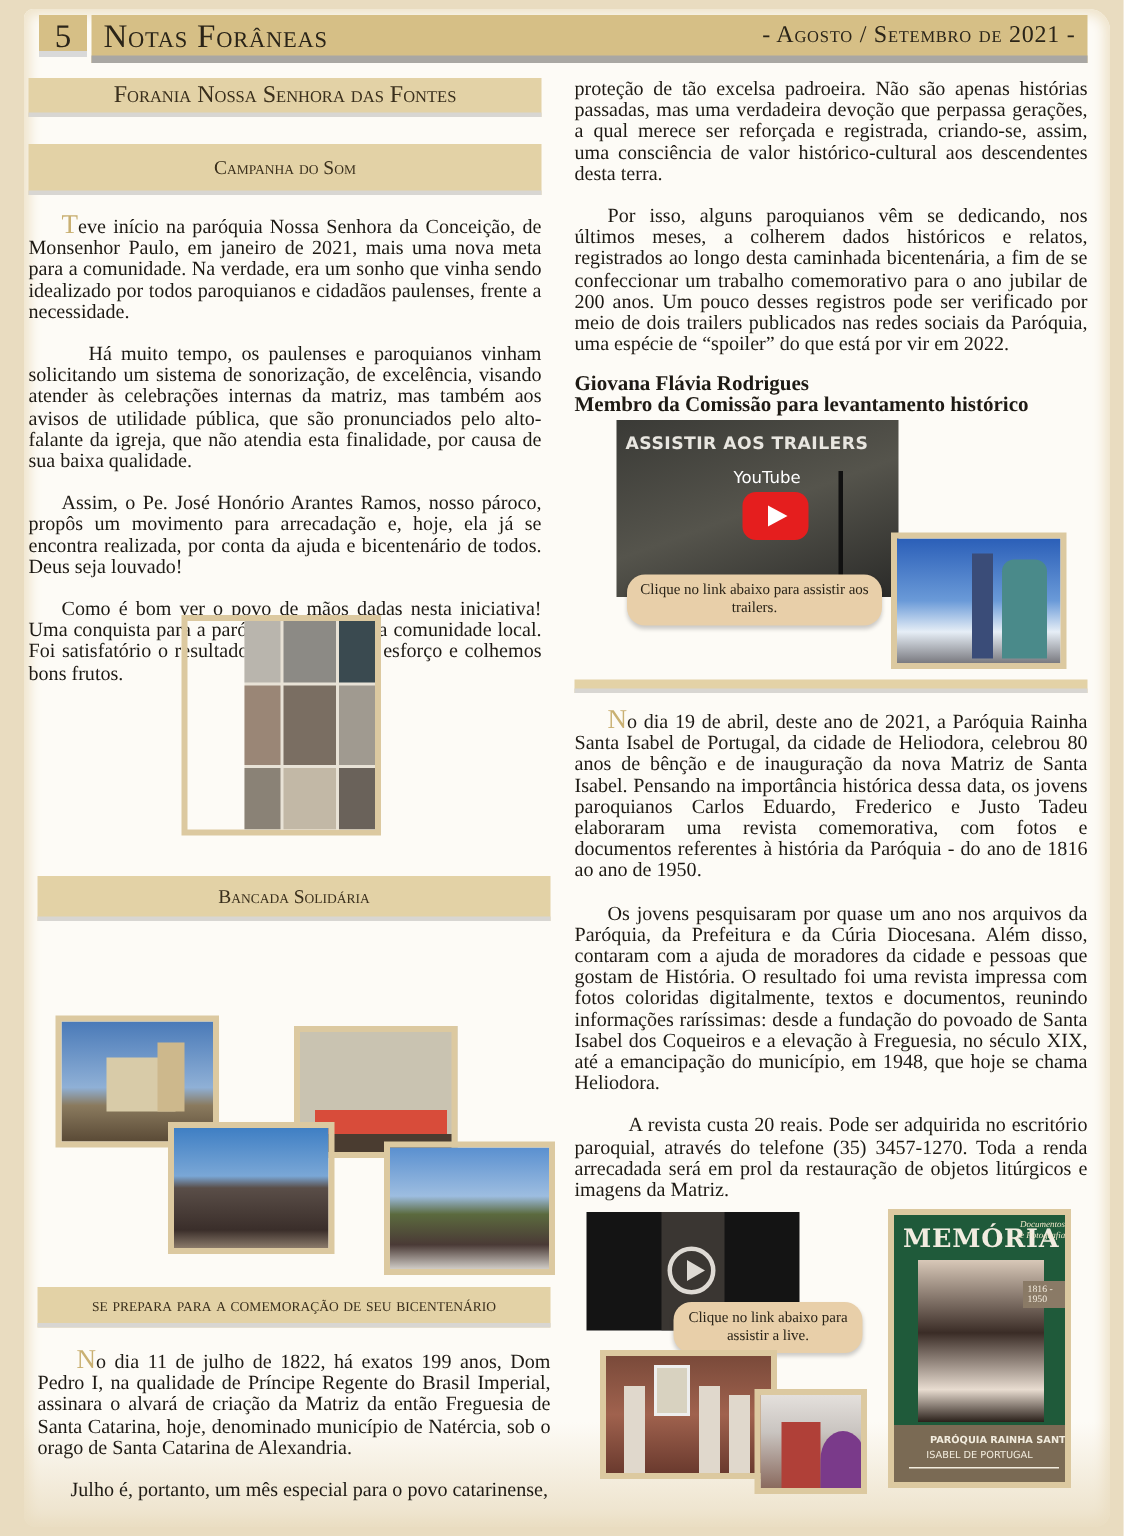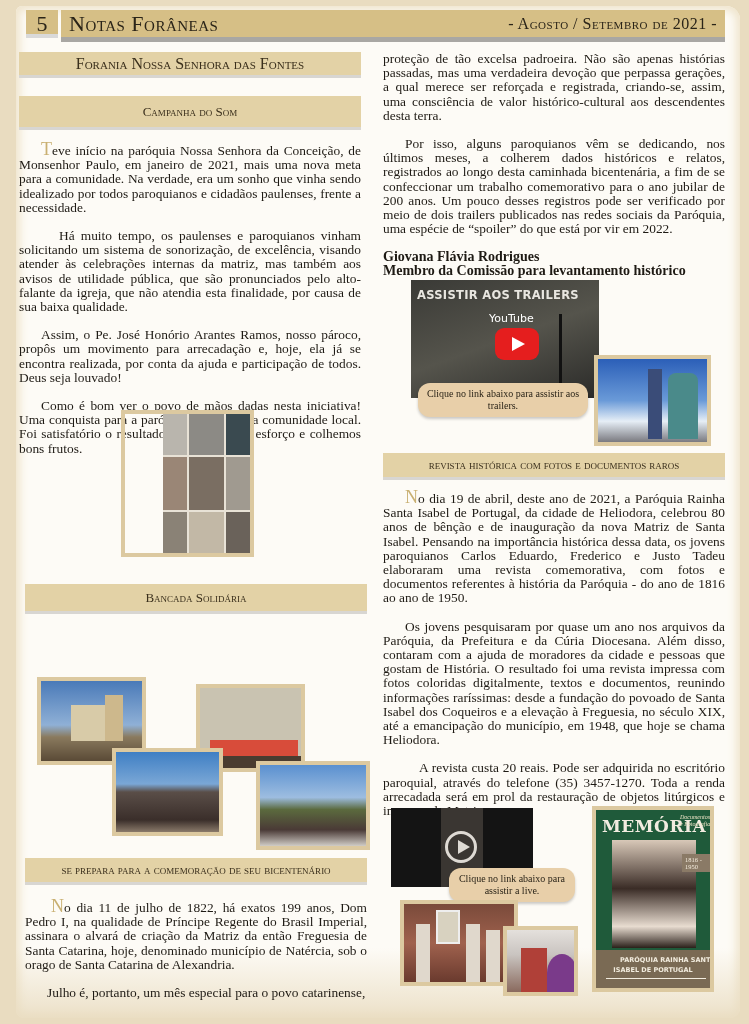--- a/index.html
+++ b/index.html
@@ -87,21 +87,21 @@
 </div>
 
 <div class="col col-left">
   <div class="section-bar bar-forania">Forania Nossa Senhora das Fontes</div>
   <div class="section-bar bar-campanha">Campanha do Som</div>
   <div style="height:12px"></div>
   <p class="body"><span class="dropcap">T</span><span>eve início na paróquia Nossa Senhora da Conceição, de Monsenhor Paulo, em janeiro de 2021, mais uma nova meta para a comunidade. Na verdade, era um sonho que vinha sendo idealizado por todos paroquianos e cidadãos paulenses, frente a necessidade.</span></p>
   <div class="gap"></div>
   <p class="body big-indent" style="text-indent:40px">Há muito tempo, os paulenses e paroquianos vinham solicitando um sistema de sonorização, de excelência, visando atender às celebrações internas da matriz, mas também aos avisos de utilidade pública, que são pronunciados pelo alto-falante da igreja, que não atendia esta finalidade, por causa de sua baixa qualidade.</p>
   <div class="gap"></div>
-  <p class="body">Assim, o Pe. José Honório Arantes Ramos, nosso pároco, propôs um movimento para arrecadação e, hoje, ela já se encontra realizada, por conta da ajuda e participação de todos. Deus seja louvado!</p>
+  <p class="body">Assim, o Pe. José Honório Arantes Ramos, nosso pároco, propôs um movimento para arrecadação e, hoje, ela já se encontra realizada, por conta da ajuda e bicentenário de todos. Deus seja louvado!</p>
   <div class="gap"></div>
   <p class="body">Como é bom ver o povo de mãos dadas nesta iniciativa! Uma conquista para a paróquia e para nossa comunidade local. Foi satisfatório o resultado por todo nosso esforço e colhemos bons frutos.</p>
 </div>
 
 <div class="photo" style="left:121px;top:410px;width:133px;height:147px;">
   <div style="display:grid;grid-template-columns:1fr 1.4fr 1fr;grid-template-rows:1fr 1.3fr 1fr;gap:2px;width:100%;height:100%;background:#e8e2d6;">
     <div style="background:#b9b5ad"></div>
     <div style="background:#8c8a85"></div>
     <div style="background:#3a4a50"></div>
     <div style="background:#9a8676"></div>
@@ -155,21 +155,20 @@
   <div style="position:absolute;left:148px;top:34px;width:3px;height:80px;background:#111;"></div>
 </div>
 <div class="caption-pill" style="left:418px;top:383px;width:170px;">Clique no link abaixo para assistir aos trailers.</div>
 <div class="photo" style="left:594px;top:355px;width:117px;height:91px;background:linear-gradient(to bottom,#2b5fb8 0%,#6a9ad8 50%,#e6eef6 75%,#7a7a80 100%);">
   <div style="position:absolute;left:50px;top:10px;width:14px;height:70px;background:#3a4c78;"></div>
   <div style="position:absolute;left:70px;top:14px;width:30px;height:66px;background:#4a8a8a;border-radius:8px 8px 0 0;"></div>
 </div>
 
 <div style="position:absolute;left:383px;top:453px;width:342px;">
   <div class="section-bar bar-multi">
-    <div>revista histórica com fotos e documentos raros</div>
   </div>
   <div style="height:10px"></div>
   <p class="body"><span class="dropcap">N</span><span>o dia 19 de abril, deste ano de 2021, a Paróquia Rainha Santa Isabel de Portugal, da cidade de Heliodora, celebrou 80 anos de bênção e de inauguração da nova Matriz de Santa Isabel. Pensando na importância histórica dessa data, os jovens paroquianos Carlos Eduardo, Frederico e Justo Tadeu elaboraram uma revista comemorativa, com fotos e documentos referentes à história da Paróquia - do ano de 1816 ao ano de 1950.</span></p>
   <div class="gap"></div>
   <p class="body">Os jovens pesquisaram por quase um ano nos arquivos da Paróquia, da Prefeitura e da Cúria Diocesana. Além disso, contaram com a ajuda de moradores da cidade e pessoas que gostam de História. O resultado foi uma revista impressa com fotos coloridas digitalmente, textos e documentos, reunindo informações raríssimas: desde a fundação do povoado de Santa Isabel dos Coqueiros e a elevação à Freguesia, no século XIX, até a emancipação do município, em 1948, que hoje se chama Heliodora.</p>
   <div class="gap"></div>
   <p class="body" style="text-indent:36px">A revista custa 20 reais. Pode ser adquirida no escritório paroquial, através do telefone (35) 3457-1270. Toda a renda arrecadada será em prol da restauração de objetos litúrgicos e imagens da Matriz.</p>
 </div>
 
 <div style="position:absolute;left:391px;top:808px;width:142px;height:79px;background:#141414;overflow:hidden;">
@@ -191,15 +190,15 @@
   <div style="position:absolute;left:40px;top:24px;width:30px;height:38px;background:#7a3a8a;border-radius:50% 50% 0 0;"></div>
 </div>
 
 <div class="photo" style="left:592px;top:806px;width:122px;height:186px;background:#1f5a3a;">
   <div style="position:absolute;left:6px;top:6px;color:#f2ece0;font-family:'DejaVu Serif',serif;font-weight:bold;font-size:17px;letter-spacing:0.5px;">MEMÓRIA</div>
   <div style="position:absolute;left:84px;top:4px;width:34px;color:#f0e6c8;font-style:italic;font-size:6px;line-height:7px;">Documentos e Fotografias</div>
   <div style="position:absolute;left:16px;top:30px;width:84px;height:108px;background:linear-gradient(to bottom,#d8c8b8 0%,#3a2c26 45%,#e8dcd0 80%,#2a201a 100%);"></div>
   <div style="position:absolute;left:86px;top:44px;background:#8a7a66;color:#f4ecde;font-size:6.5px;padding:2px 3px;">1816 - 1950</div>
   <div style="position:absolute;left:0;top:140px;width:100%;height:46px;background:#7a6a54;"></div>
   <div style="position:absolute;left:0;top:146px;width:100%;text-align:left;color:#f2ecde;font-family:'DejaVu Sans',sans-serif;font-size:6.5px;font-weight:bold;margin-left:24px;">PARÓQUIA RAINHA SANTA</div>
-  <div style="position:absolute;left:0;top:156px;width:100%;text-align:center;color:#f2ecde;font-family:'DejaVu Sans',sans-serif;font-size:6.5px;font-weight:bold;">ISABEL DE PORTUGAL</div>
+  <div style="position:absolute;left:0;top:156px;width:100%;text-align:center;color:#f2ecde;font-family:'DejaVu Sans',sans-serif;font-size:6.5px;font-weight:normal;">ISABEL DE PORTUGAL</div>
   <div style="position:absolute;left:10px;top:168px;width:100px;height:1px;background:#f2ecde;"></div>
 </div>
 
 </body></html>

